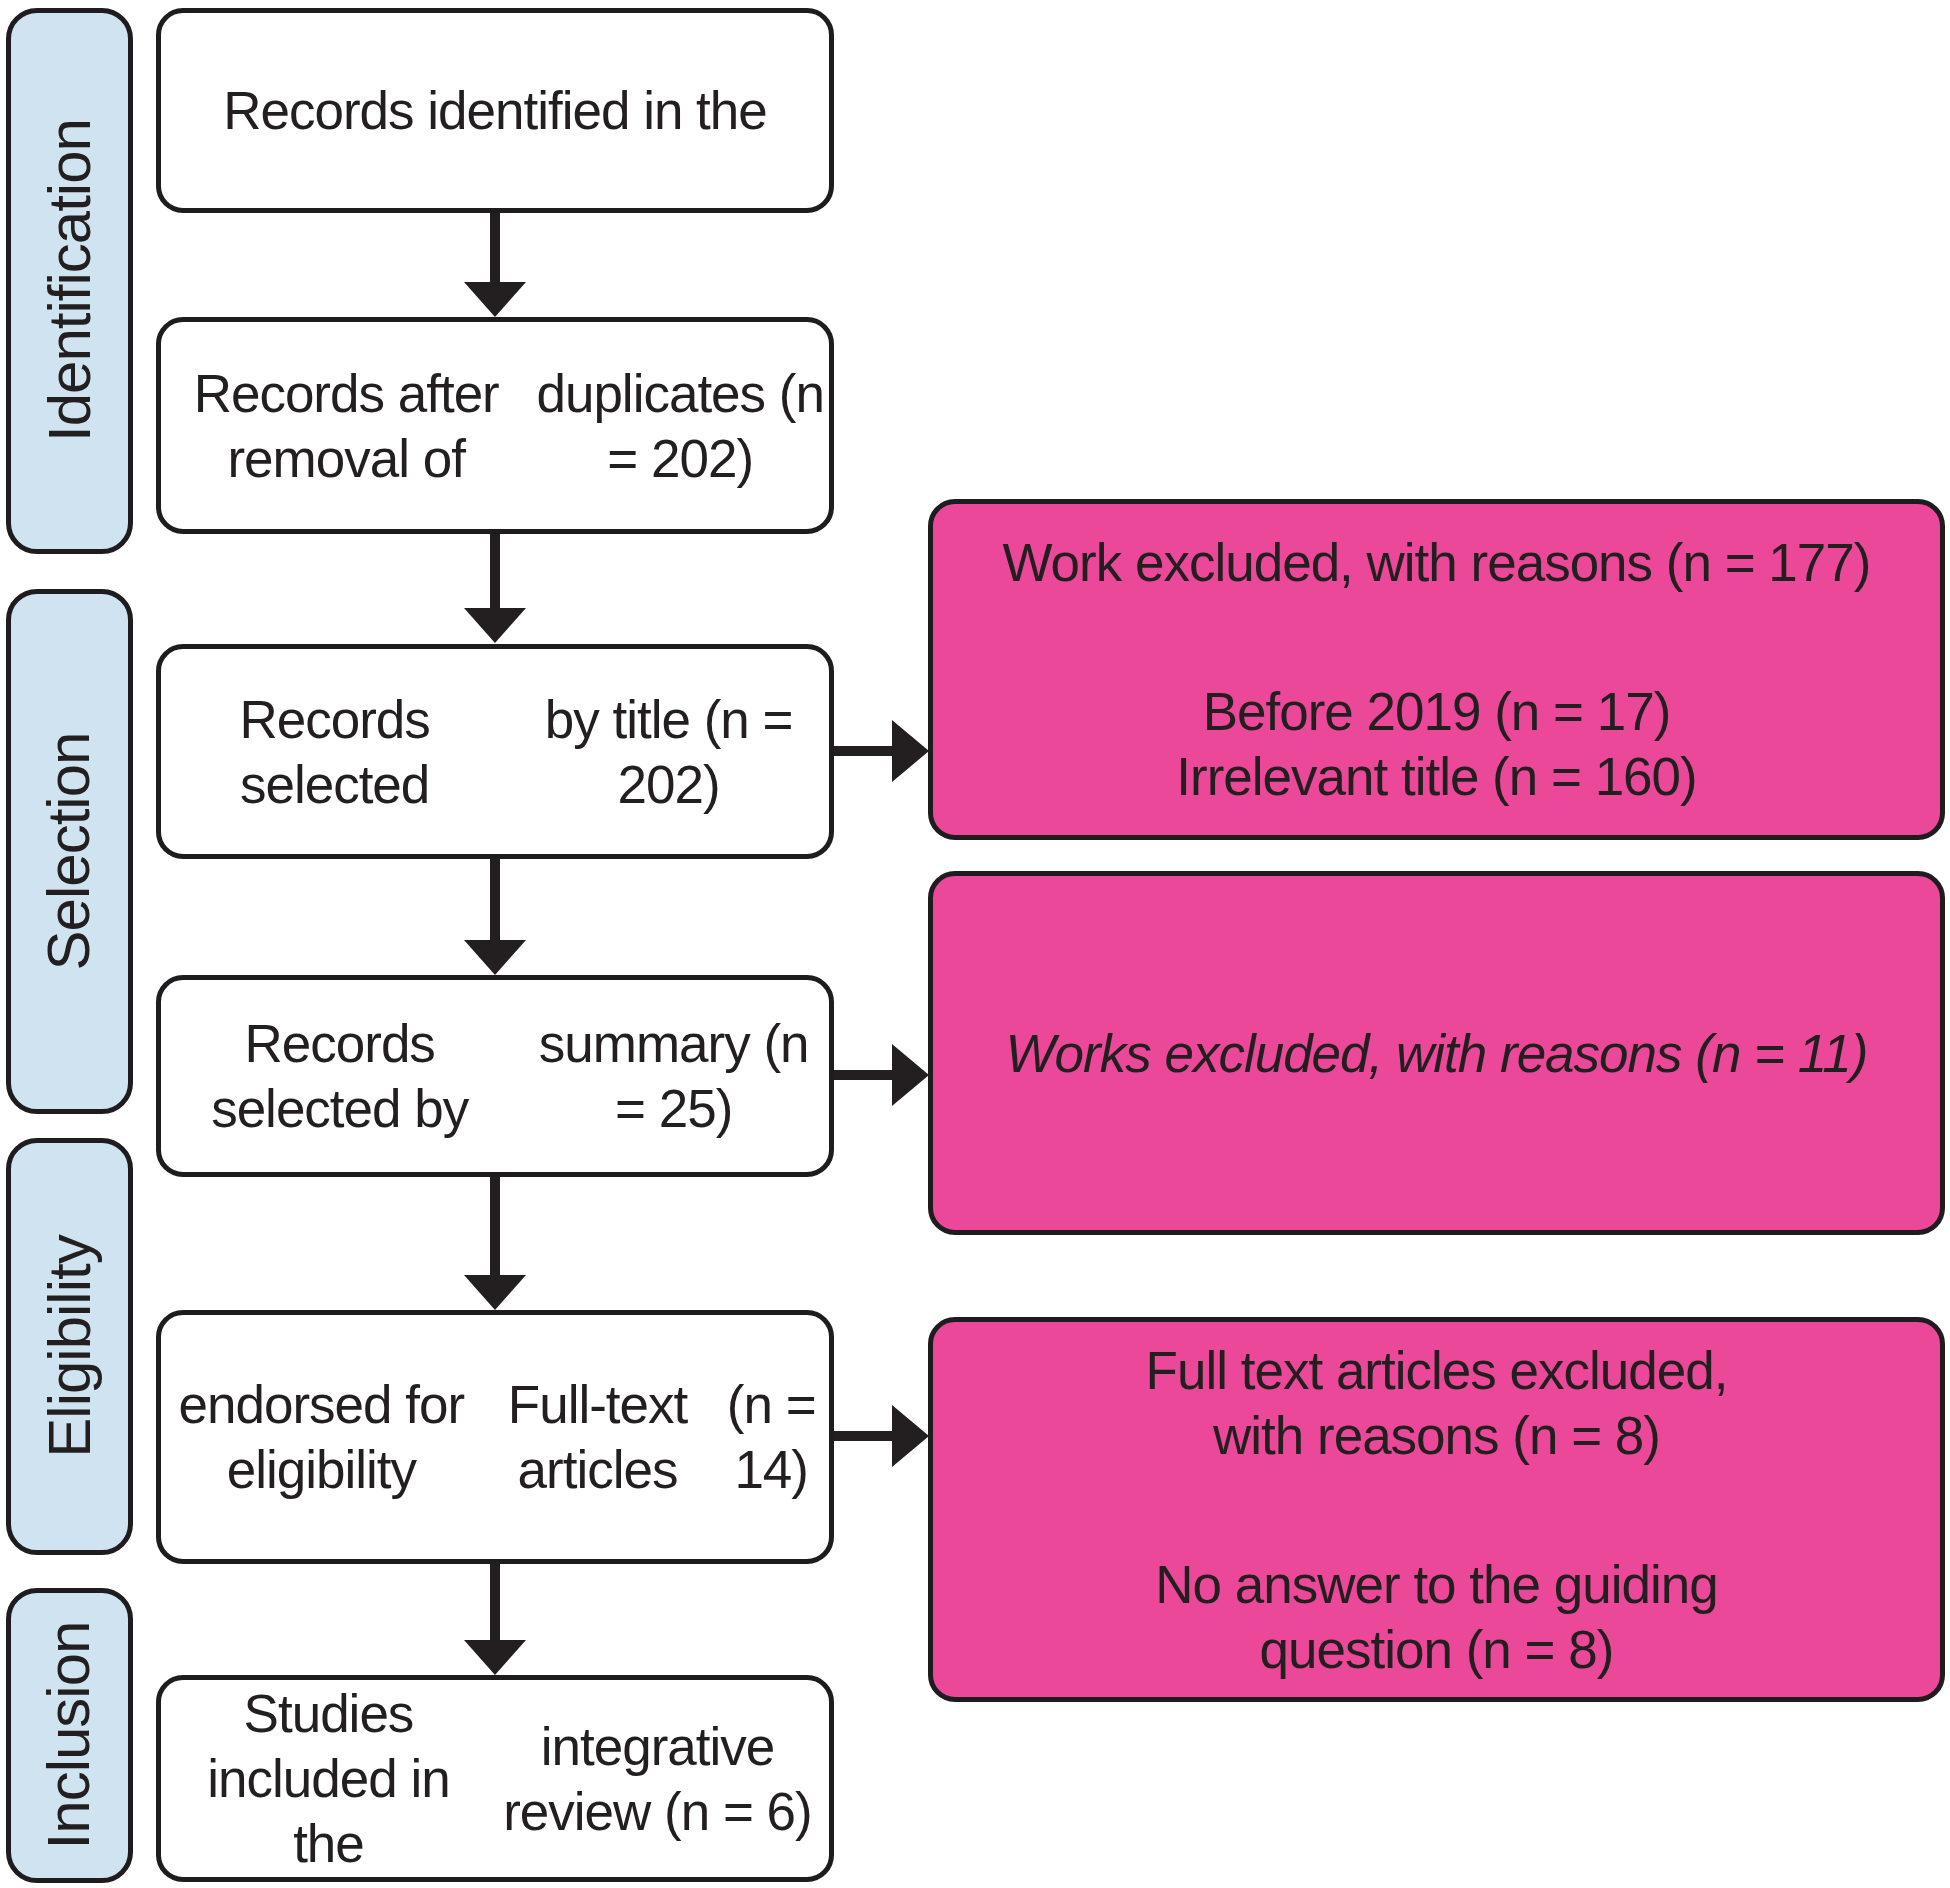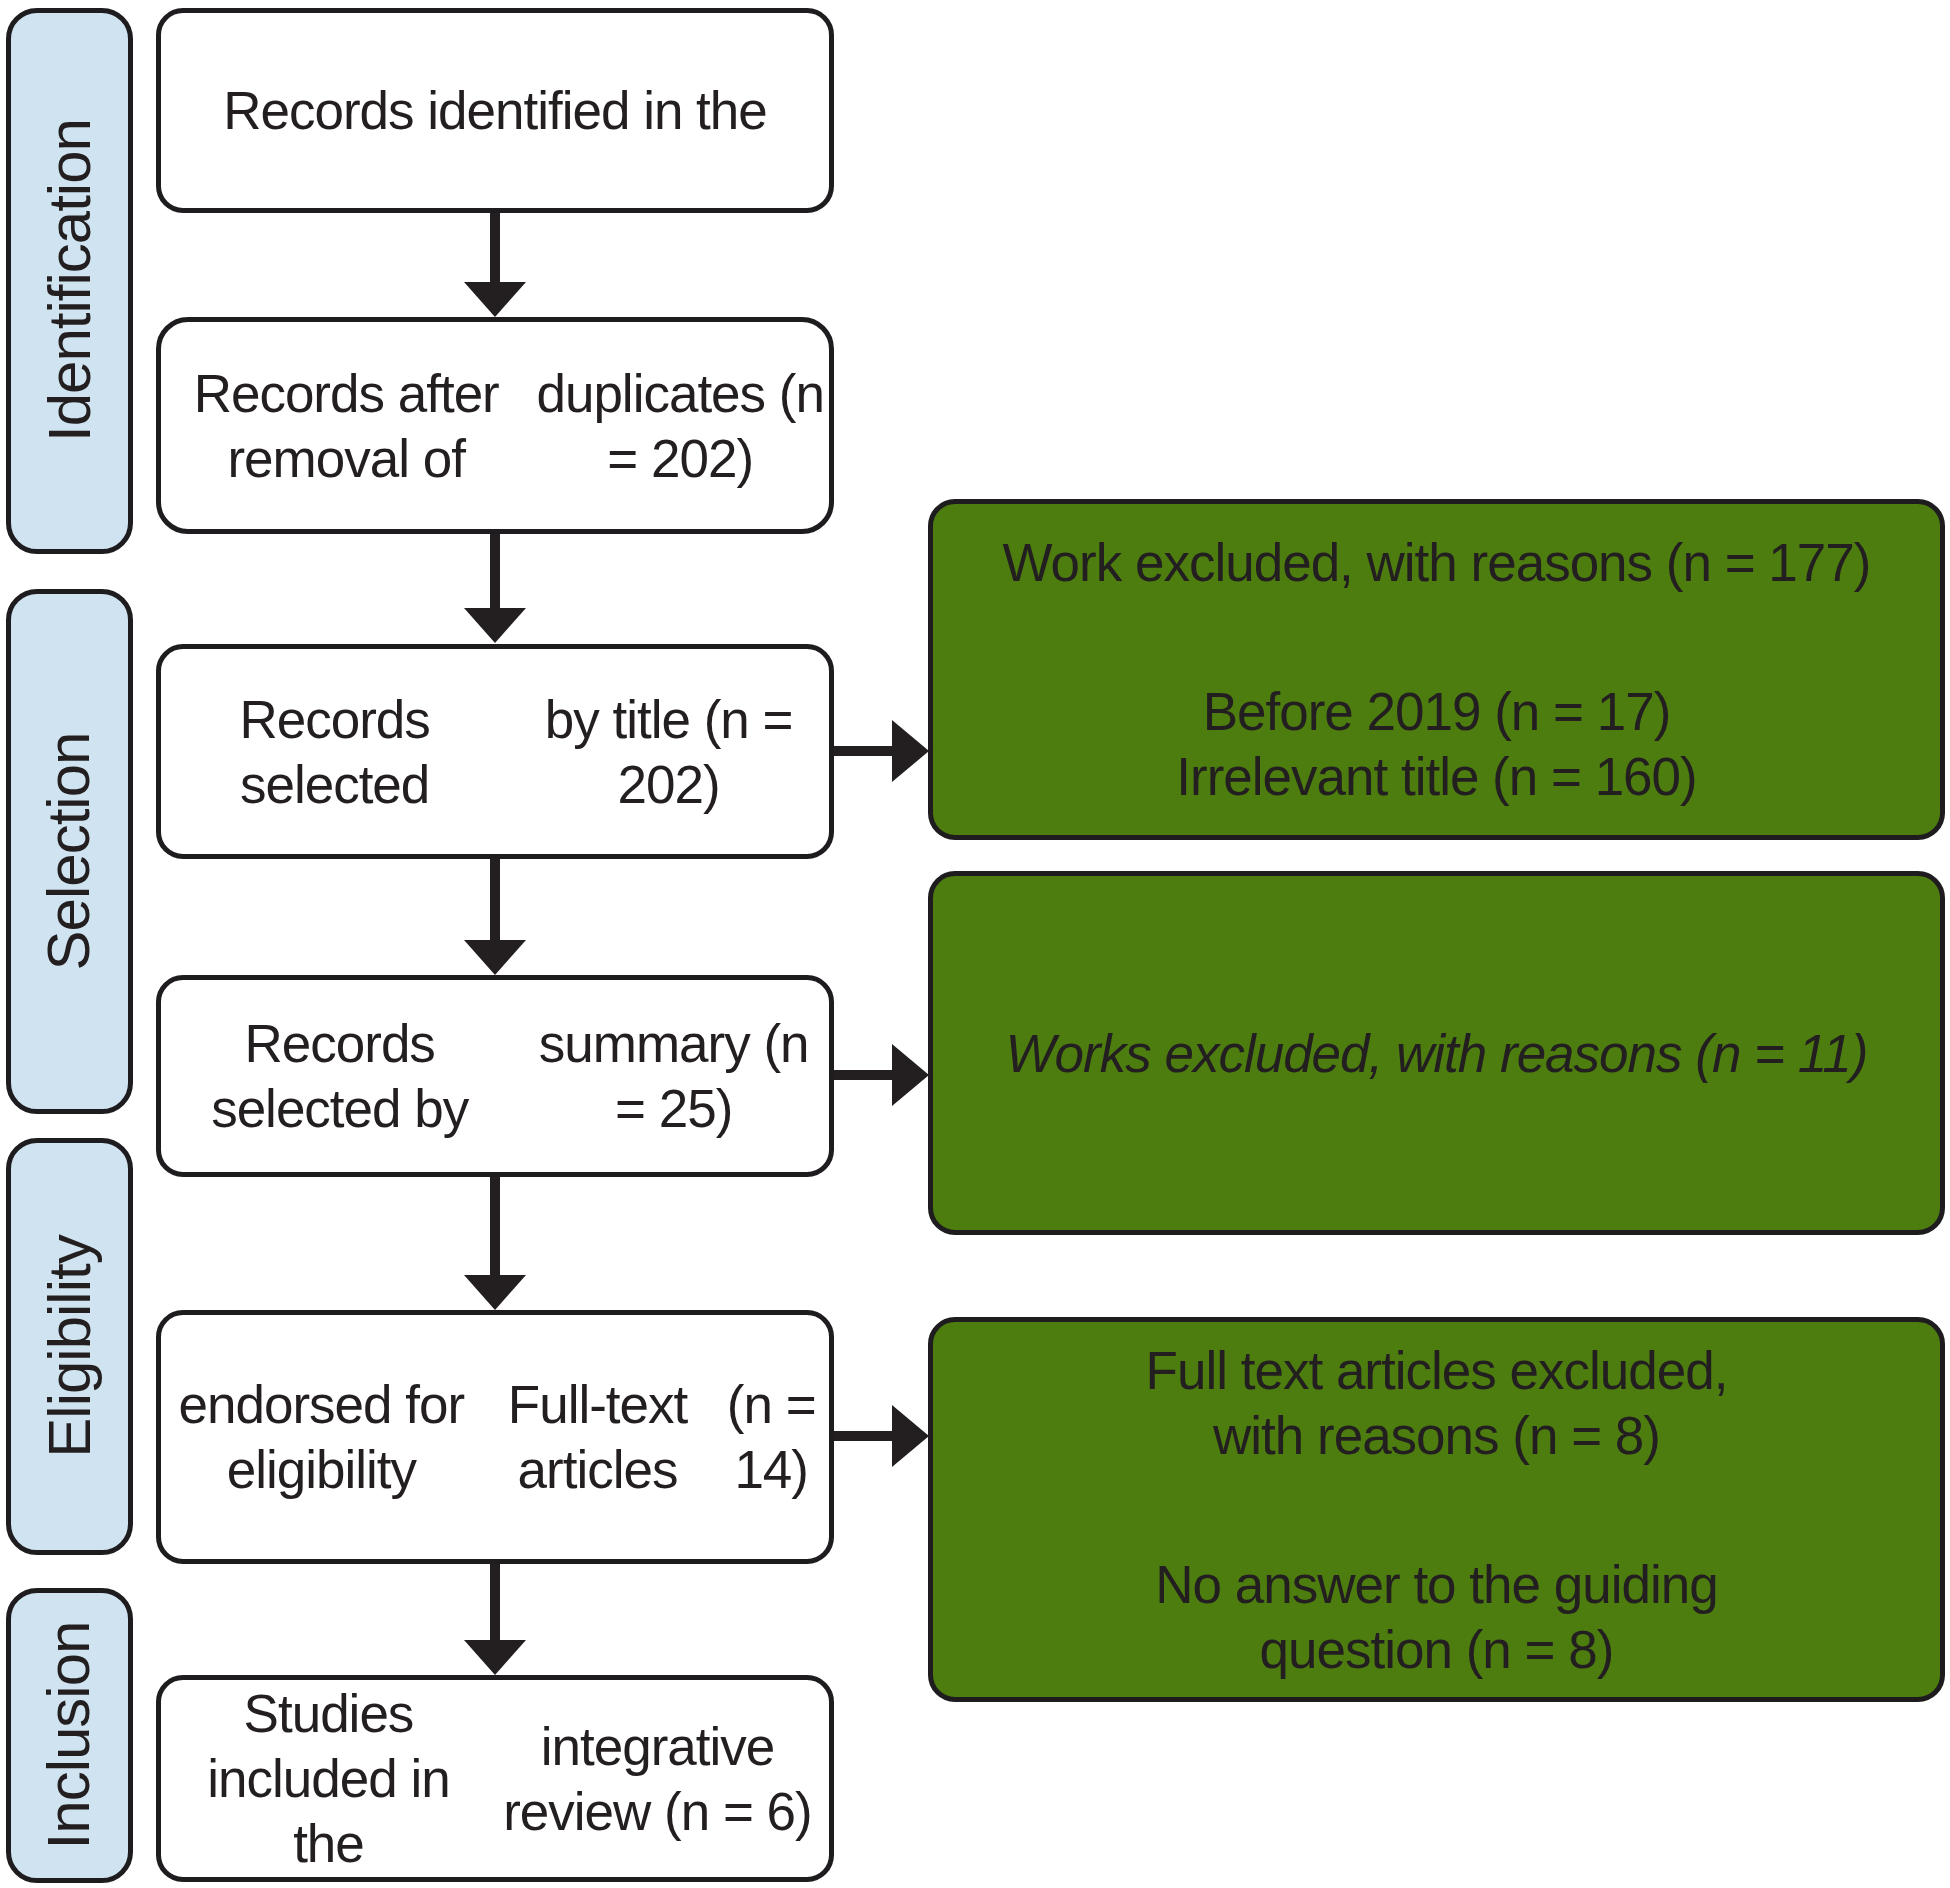--- a/index.html
+++ b/index.html
@@ -35,30 +35,30 @@
   
   .flow-box{
     position:absolute;left:156px;width:678px;
     background:#ffffff;
     border:5.9px solid var(--box-border);border-radius:27px;
     display:flex;flex-direction:row;align-items:center;justify-content:center;
     box-sizing:border-box;
     font-size:53px;line-height:65px;letter-spacing:-1px;text-align:center;
   }
   #flow-1{top:7.8px;height:205px;}
-  #flow-2{top:317px;height:217px;border-radius:32px;}
+  #flow-2{top:317px;height:217px;}
   #flow-3{top:644px;height:215px;}
   #flow-4{top:975px;height:202px;}
   #flow-5{top:1310px;height:254px;}
   #flow-6{top:1675px;height:207px;padding-left:10px;}
 
   
   .excl-box{
     position:absolute;left:928px;width:1017px;
-    background:#4d7c0f;
+    background:#ec4899;
     border:5.9px solid var(--box-border);border-radius:27px;
     display:flex;flex-direction:column;align-items:center;justify-content:center;
     box-sizing:border-box;
     font-size:53px;line-height:65px;letter-spacing:-1px;text-align:center;
   }
   #excl-1{top:499px;height:341px;}
   #excl-2{top:871px;height:364px;font-style:italic;}
   #excl-3{top:1317px;height:385px;}
   .reasons{margin-top:84px;}
 

